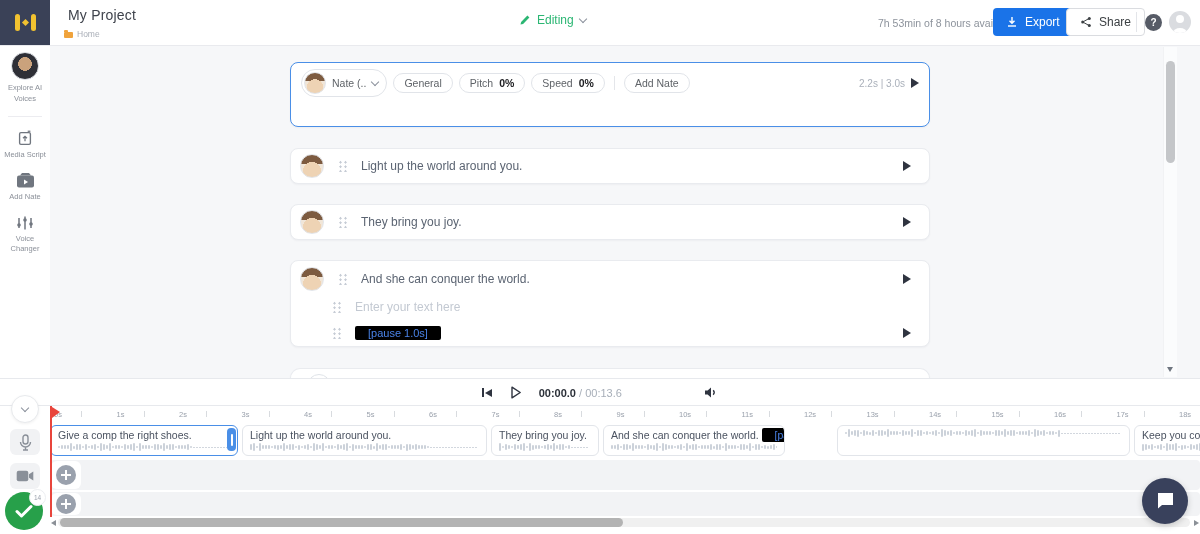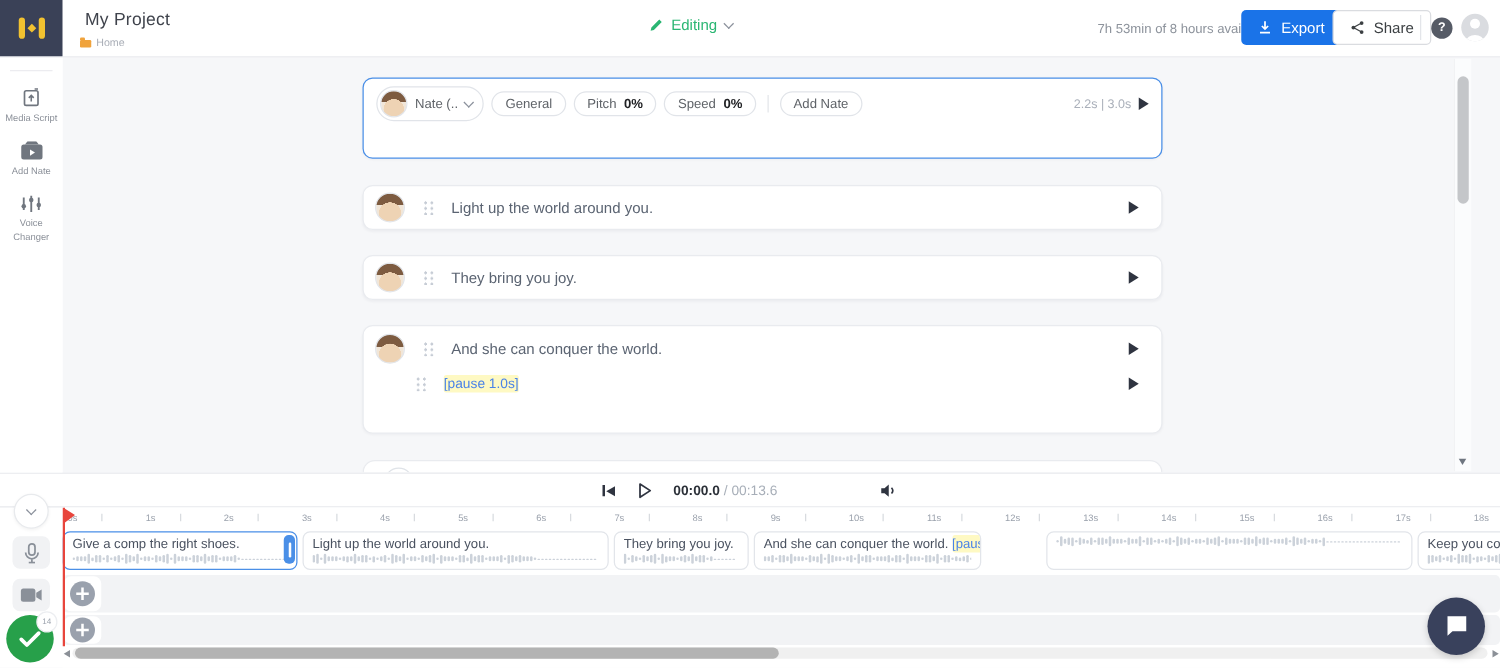--- a/index.html
+++ b/index.html
@@ -55,21 +55,21 @@
   .tbdiv{width:1px;height:14px;background:#e4e6ea;margin:0 3px}
   .spacer{flex:1}
   .dur{font-size:10px;color:#aab0ba}
   .tri{width:0;height:0;border-left:8px solid #2f3440;border-top:5px solid transparent;border-bottom:5px solid transparent;cursor:pointer}
   .handle{width:9px;height:12px;flex:none;
           background-image:radial-gradient(circle,#c6ccd5 1.1px,transparent 1.3px);background-size:5px 4.5px;background-position:0 0}
   .rowtext{font-size:12px;color:#5b6472}
   .row{display:flex;align-items:center;gap:14px;padding:0 18px 0 30px}
   .simple{height:100%;display:flex;align-items:center;gap:14px;padding:0 18px 0 9px}
   .placeholder{color:#c3c9d2}
-  .pausetag{color:#4a83e8;background:#fef9c3;border-radius:2px;padding:1px 0;font-size:11px}
+  .pausetag{color:#4a83e8;background:#000000;border-radius:2px;padding:1px 13px;font-size:11px}
   .card5{overflow:hidden;border-bottom:none;border-radius:10px 10px 0 0}
   .card5 i{position:absolute;left:16px;top:5px;width:22px;height:22px;border:1px solid #dfe3e8;border-radius:50%}
   .vscroll{position:absolute;left:1113px;top:2px;width:13px;height:330px;background:#fbfcfd;border-left:1px solid #f1f2f4}
   .vthumb{position:absolute;left:2px;top:14px;width:9px;height:102px;background:#c4c6c9;border-radius:5px}
   .varrow{position:absolute;left:3px;bottom:5px;width:0;height:0;border-top:5px solid #6f7680;border-left:3.5px solid transparent;border-right:3.5px solid transparent}
 
   
   .bottom{position:absolute;top:378px;left:0;width:1200px;height:156px;background:#fff;border-top:1px solid #e7e9ed;box-sizing:border-box}
   .playbar{position:absolute;top:0;left:0;width:1200px;height:27px;border-bottom:1px solid #e7e9ed;box-sizing:border-box}
   .pcontrols{position:absolute;left:0;right:0;top:0;height:27px;display:flex;align-items:center;justify-content:center;gap:16px}
@@ -151,20 +151,24 @@
         <path d="M9.3 2.4 2.7 6l6.6 3.6" stroke="#3c4043" fill="none"></path>
       </svg>
     <span>Share</span>
   </div>
   <div class="hdiv"></div>
   <div class="help">?</div>
   <div class="silhouette"></div>
 </header>
 
 <aside class="sidebar">
+  <div class="sb-item">
+    <span class="sb-photo"></span>
+    <span class="sb-label">Explore AI Voices</span>
+  </div>
   <div class="sb-div"></div>
   <div class="sb-item">
     <svg width="18" height="18" viewBox="0 0 20 20">
         <rect x="4" y="4" width="12" height="13" rx="1.5" fill="none" stroke="#70767f" stroke-width="1.5"></rect>
         <path d="M10 13.5v-5M7.8 10.3 10 8.1l2.2 2.2" stroke="#70767f" stroke-width="1.4" fill="none"></path>
         <path d="M13 2.5h3" stroke="#70767f" stroke-width="1.4"></path>
       </svg>
     <span class="sb-label">Media Script</span>
   </div>
   <div class="sb-item">
@@ -236,20 +240,24 @@
     </div>
   </div>
 
   <div class="card" style="top:215px;height:87px">
     <div class="simple" style="height:31px;padding-top:2px">
       <span class="face f22"></span>
       <span class="handle"></span>
       <span class="rowtext">And she can conquer the world.</span>
       <span class="spacer"></span>
       <i class="tri"></i>
+    </div>
+    <div class="row" style="height:26px;padding-left:41px">
+      <span class="handle"></span>
+      <span class="rowtext placeholder">Enter your text here</span>
     </div>
     <div class="row" style="height:26px;padding-left:41px">
       <span class="handle"></span>
       <span class="rowtext pausetag">[pause 1.0s]</span>
       <span class="spacer"></span>
       <i class="tri"></i>
     </div>
   </div>
 
   <div class="card card5" style="top:323px;height:14px">

